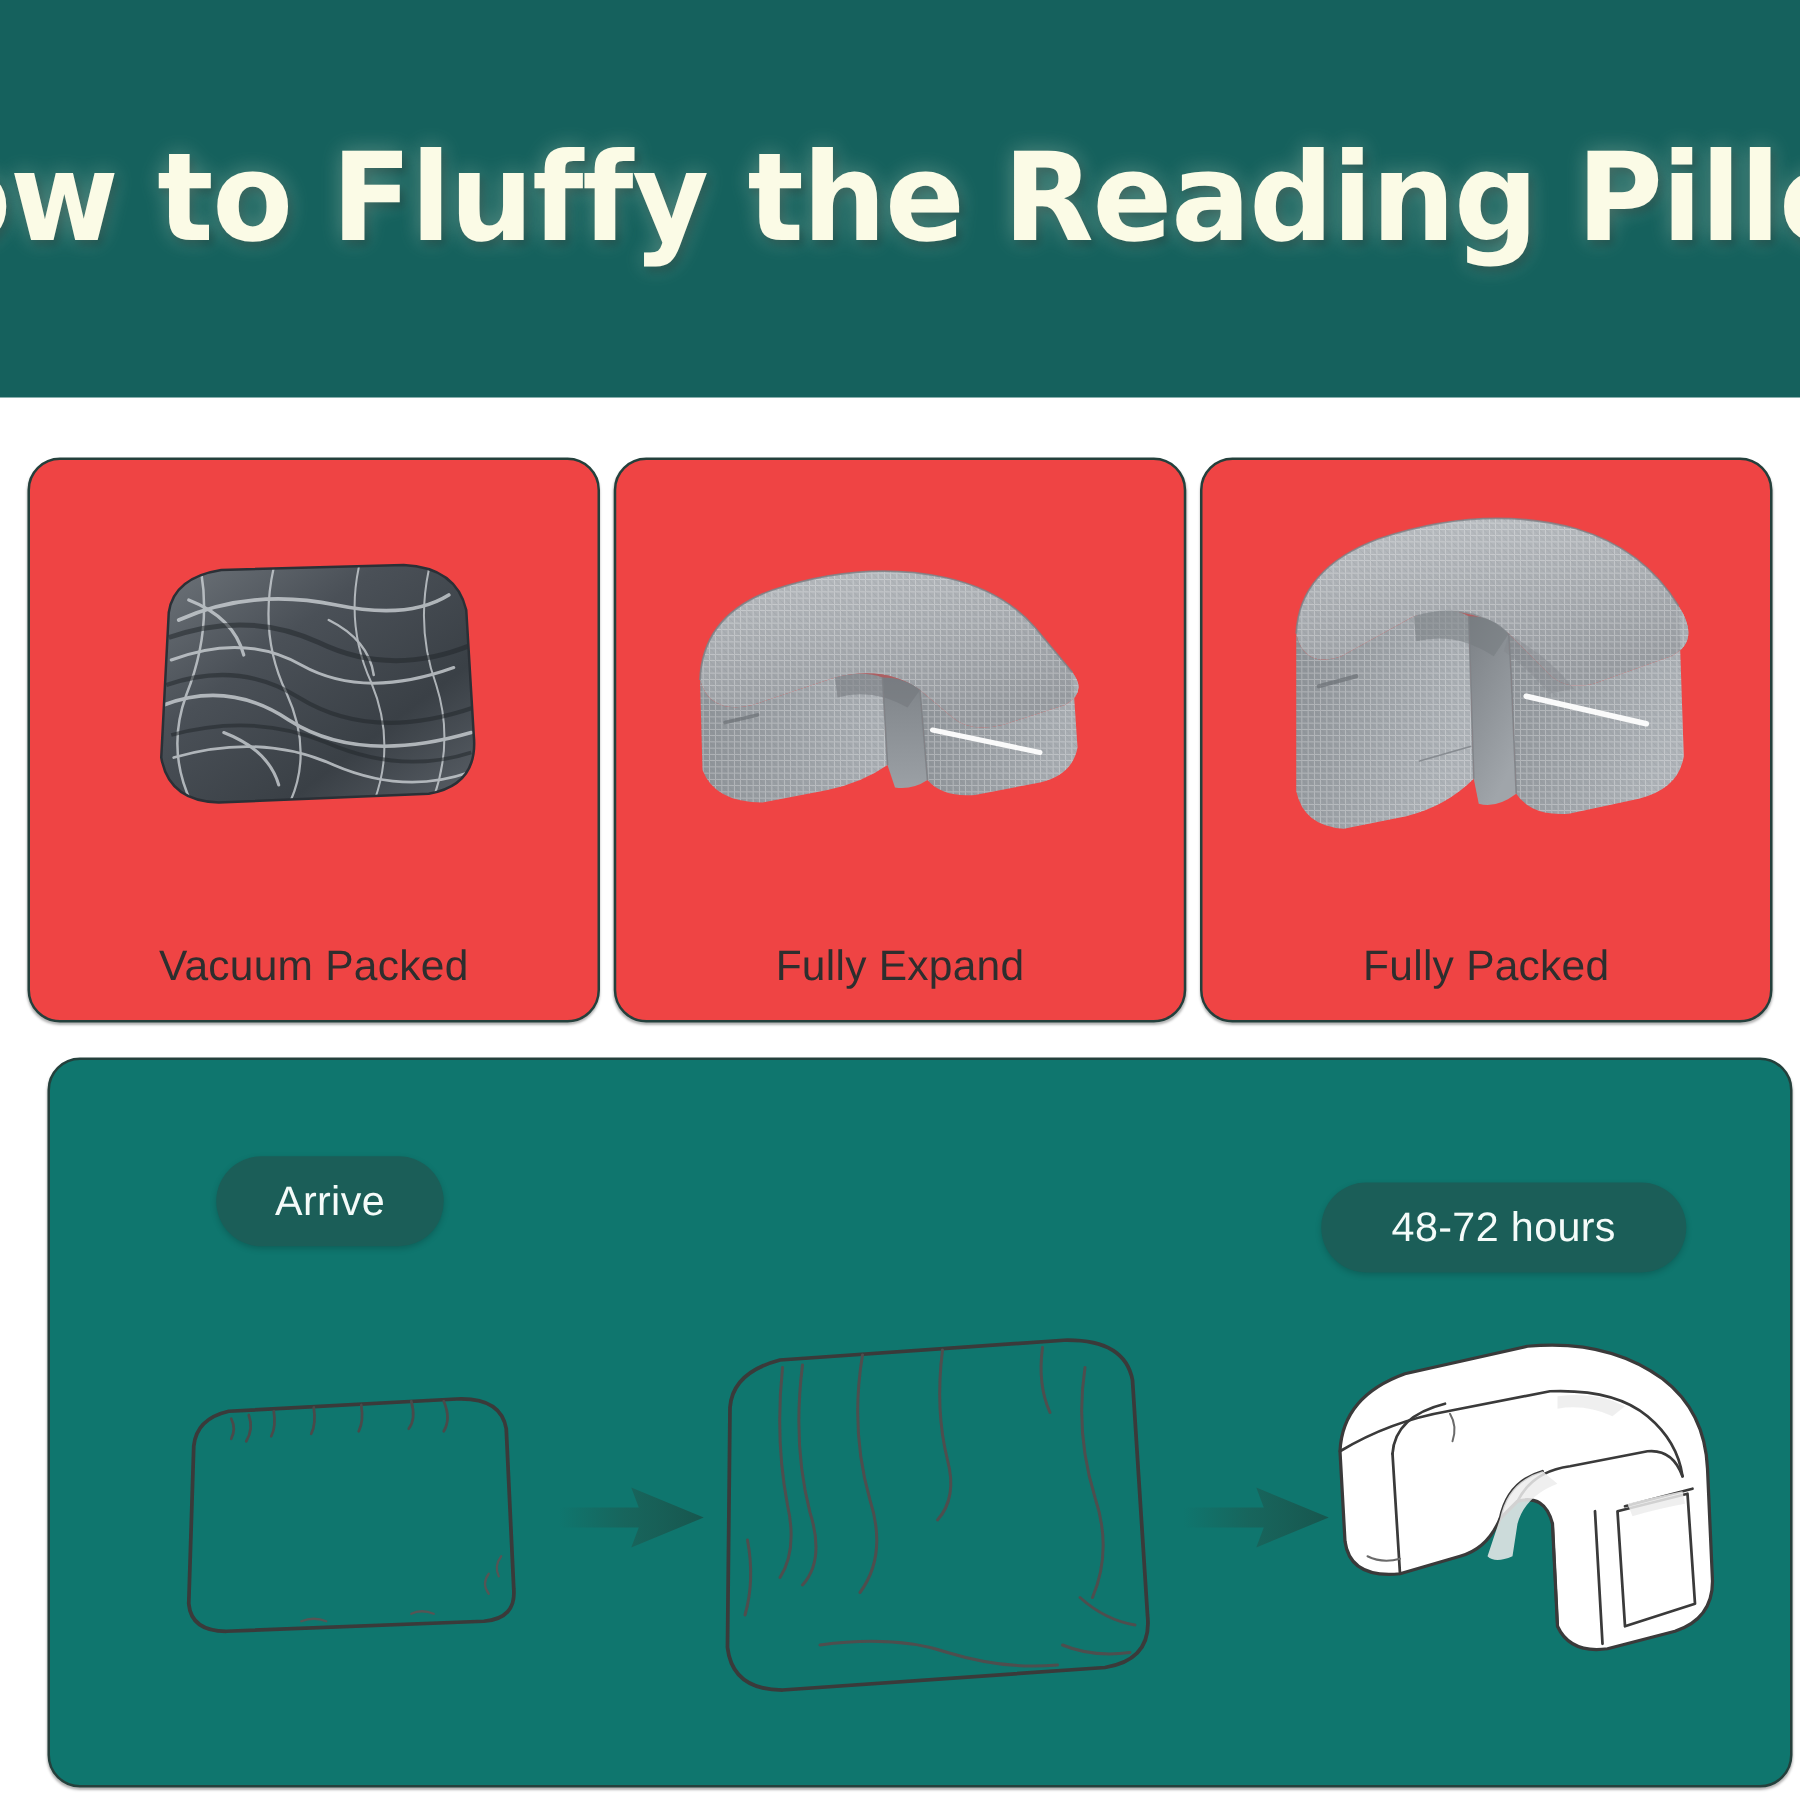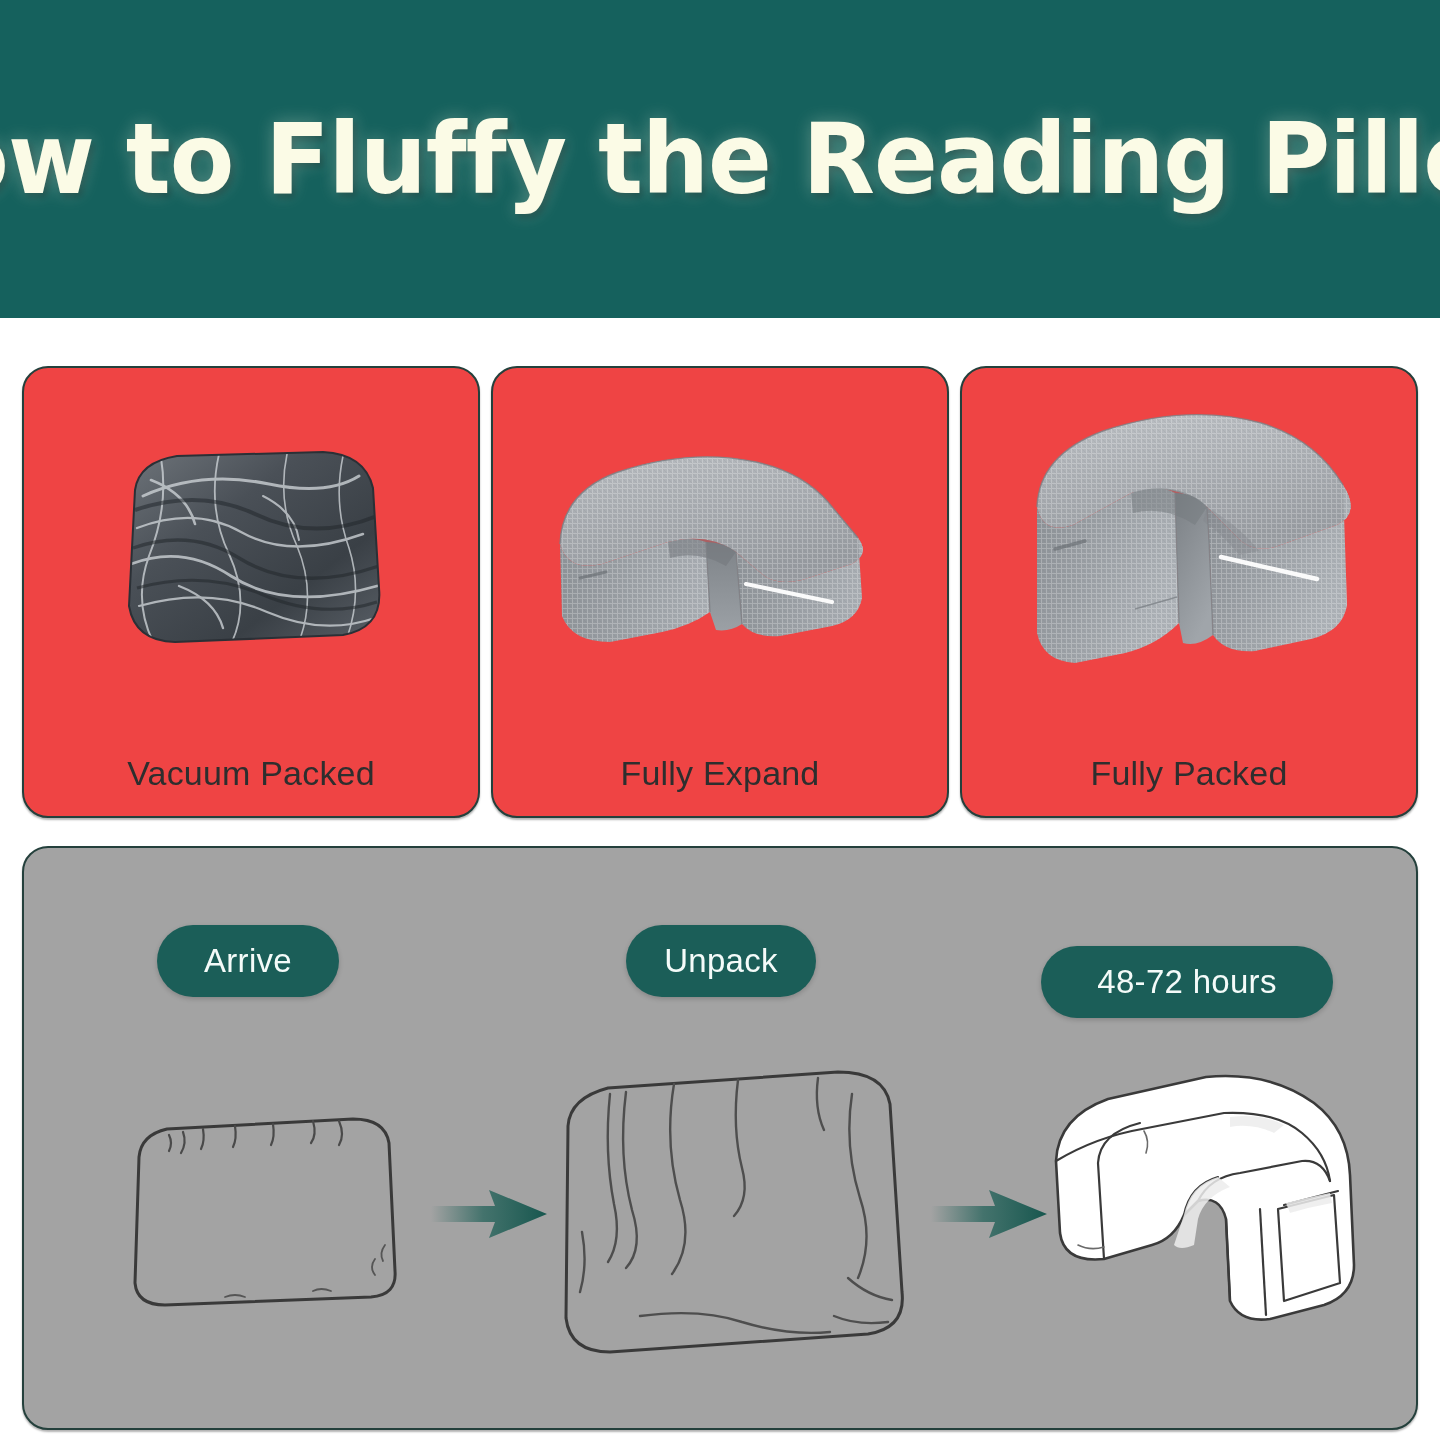--- a/index.html
+++ b/index.html
@@ -77,25 +77,25 @@
     font-size: 34px;
     font-weight: 400;
     color: #2e2e2e;
     letter-spacing: 0.2px;
     line-height: 1;
   }
 
   
   .bottom-panel {
     position: absolute;
-    left: 22px;
+    left: 38px;
     top: 846px;
     width: 1396px;
     height: 584px;
-    background: #a3a3a3;
+    background: #0f766e;
     border: 2px solid #24403c;
     border-radius: 26px;
     box-shadow: 0 2px 2px rgba(0,0,0,0.30);
     box-sizing: border-box;
     padding-left: 37px;
   }
 
   .pill-row {
     position: absolute;
     left: 0; right: 0;
@@ -314,21 +314,20 @@
       </svg>
     </div>
     <div class="card-label">Fully Packed</div>
   </div>
 </div>
 
 <div class="bottom-panel">
 
   <div class="pill-row">
     <div class="pill p1">Arrive</div>
-    <div class="pill p2">Unpack</div>
     <div class="pill p3">48-72 hours</div>
   </div>
 
   <div class="flow-row">
 
     <div class="flow-item fi-1">
       <svg width="300" height="230" viewBox="0 0 300 230" aria-hidden="true">
         <g fill="none" stroke="#3a3a3a" stroke-width="3" stroke-linecap="round" stroke-linejoin="round">
           <path d="M22 58 Q24 36 50 30 L236 20 Q268 20 272 44 L278 172
                    Q280 196 254 198 L48 206 Q20 206 18 184 Z"></path>

